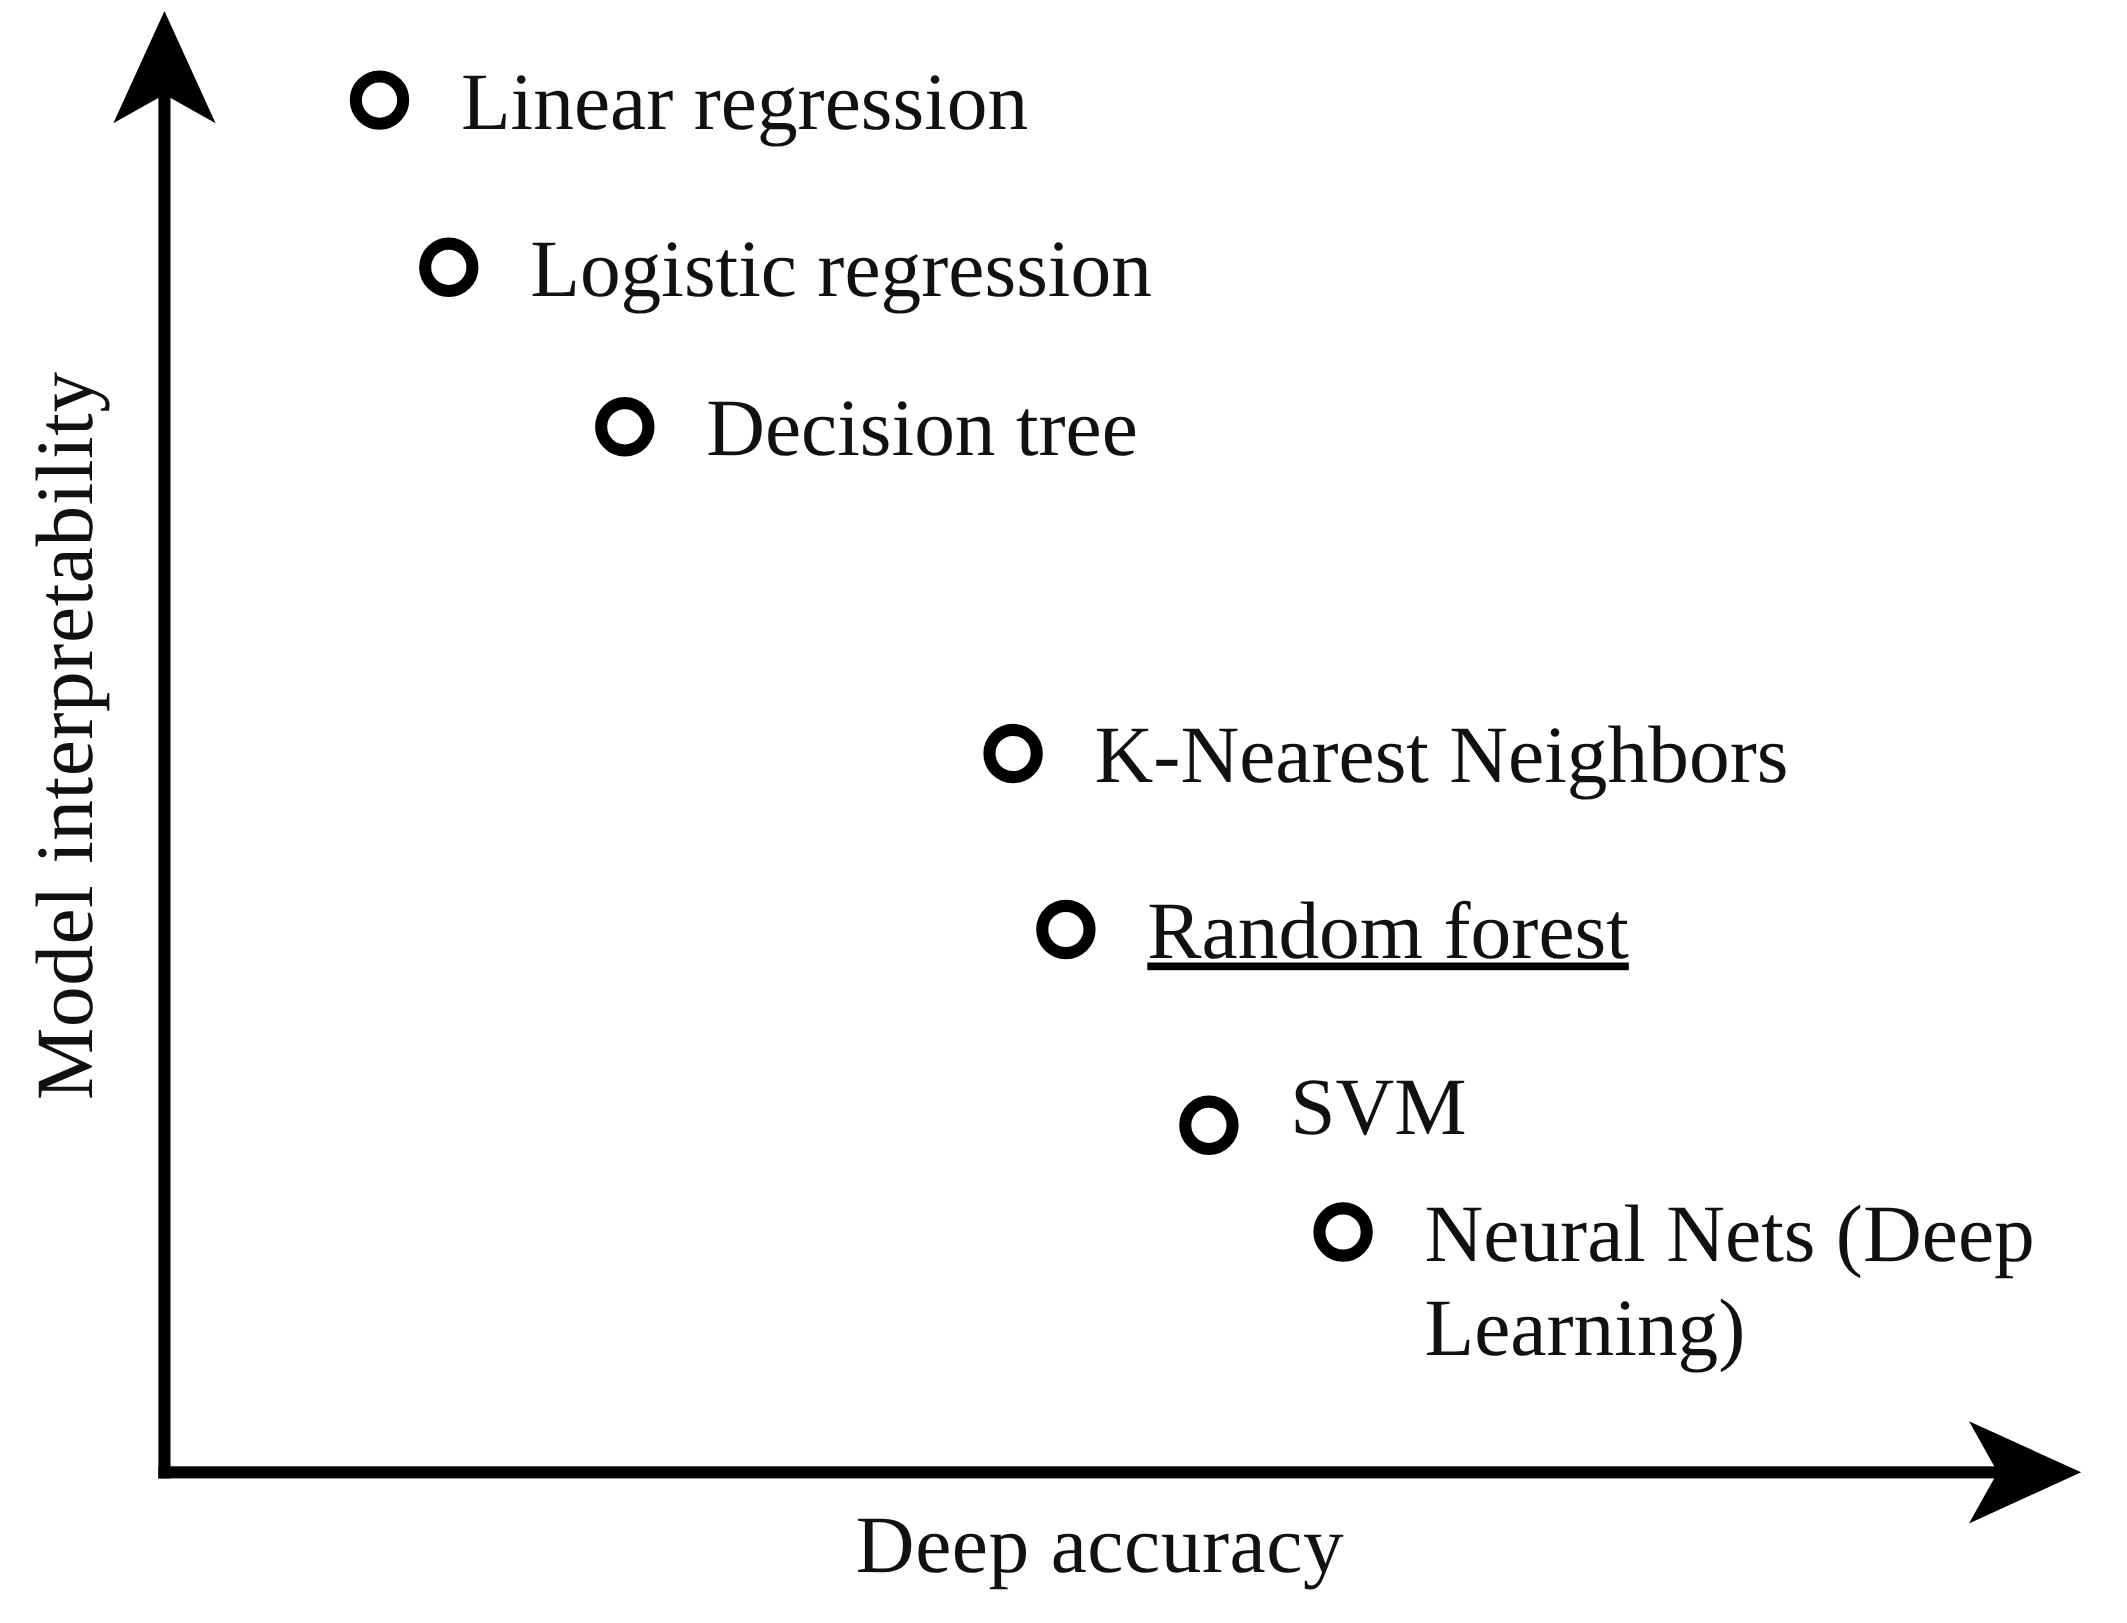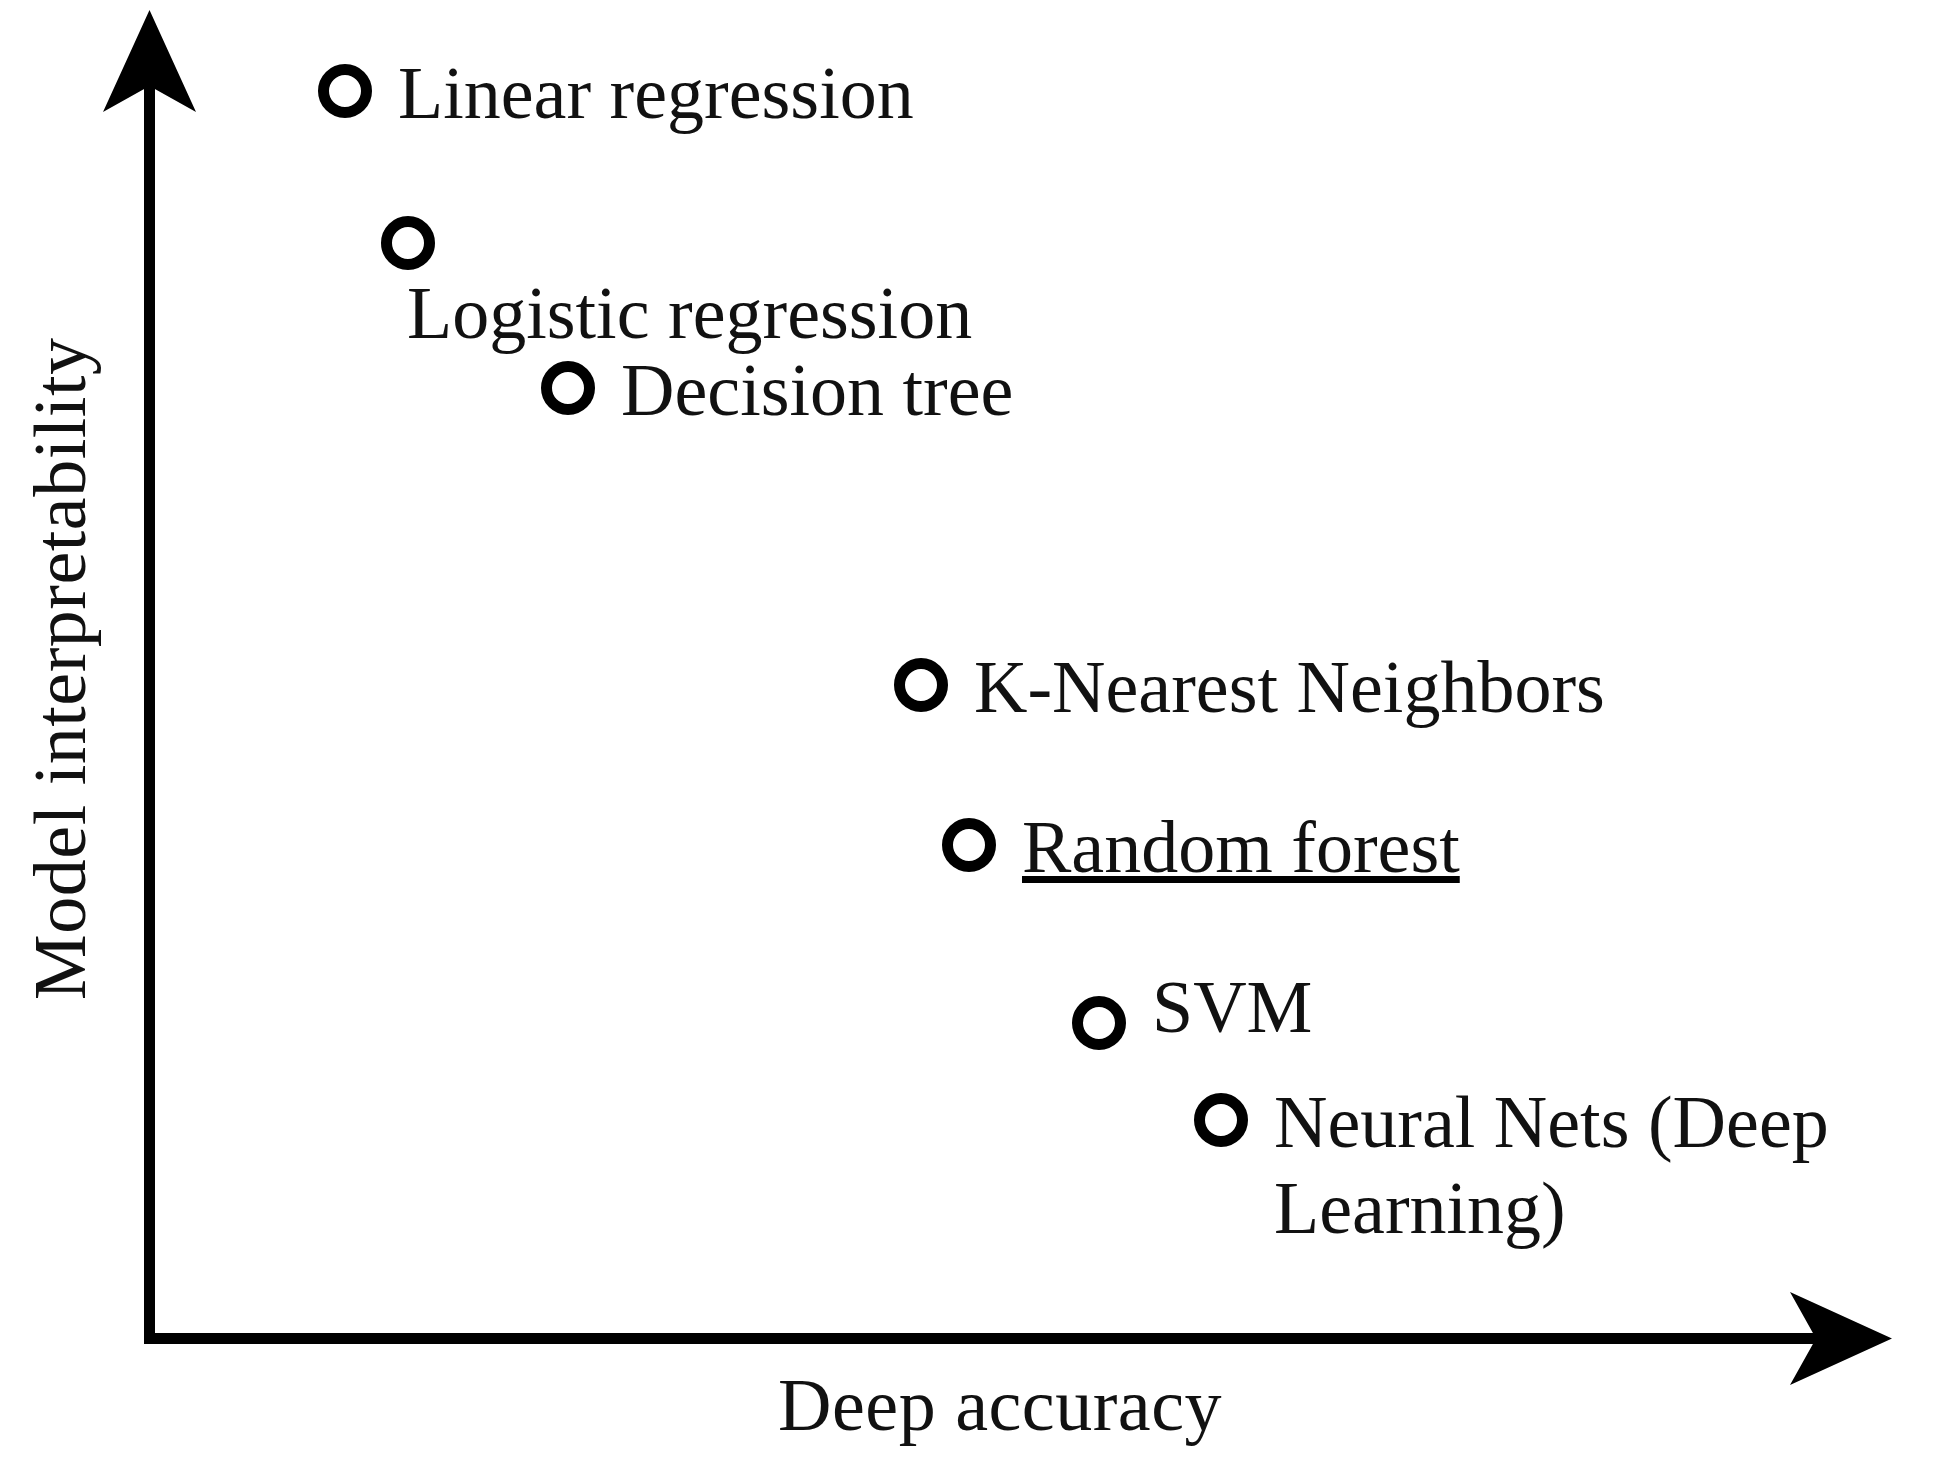--- a/index.html
+++ b/index.html
@@ -44,20 +44,21 @@
   #x-axis-label {
     left: 778px;
     top: 1363px;
   }
 
   
   .point {
     position: absolute;
     display: flex;
     align-items: flex-start;
+    gap: 21px;
   }
   .marker {
     position: relative;
     flex: 0 0 auto;
     width: 54px;
     height: 54px;
     border: 11px solid #000000;
     border-radius: 50%;
     box-sizing: border-box;
     margin-top: 14px;
@@ -92,21 +93,21 @@
 
   <div class="axis-label" id="y-axis-label">Model interpretability</div>
 
   <div class="axis-label" id="x-axis-label">Deep accuracy</div>
 
   <div class="point" style="left:318px; top:50px;">
     <span class="marker"></span>
     <span class="point-label">Linear regression</span>
   </div>
 
-  <div class="point" style="left:381px; top:202px;flex-direction:column;">
+  <div class="point" style="left:381px; top:202px;">
     <span class="marker"></span>
     <span class="point-label">Logistic regression</span>
   </div>
 
   <div class="point" style="left:894px; top:644px;">
     <span class="marker"></span>
     <span class="point-label">K-Nearest Neighbors</span>
   </div>
 
   <div class="point" style="left:541px; top:347px;">

